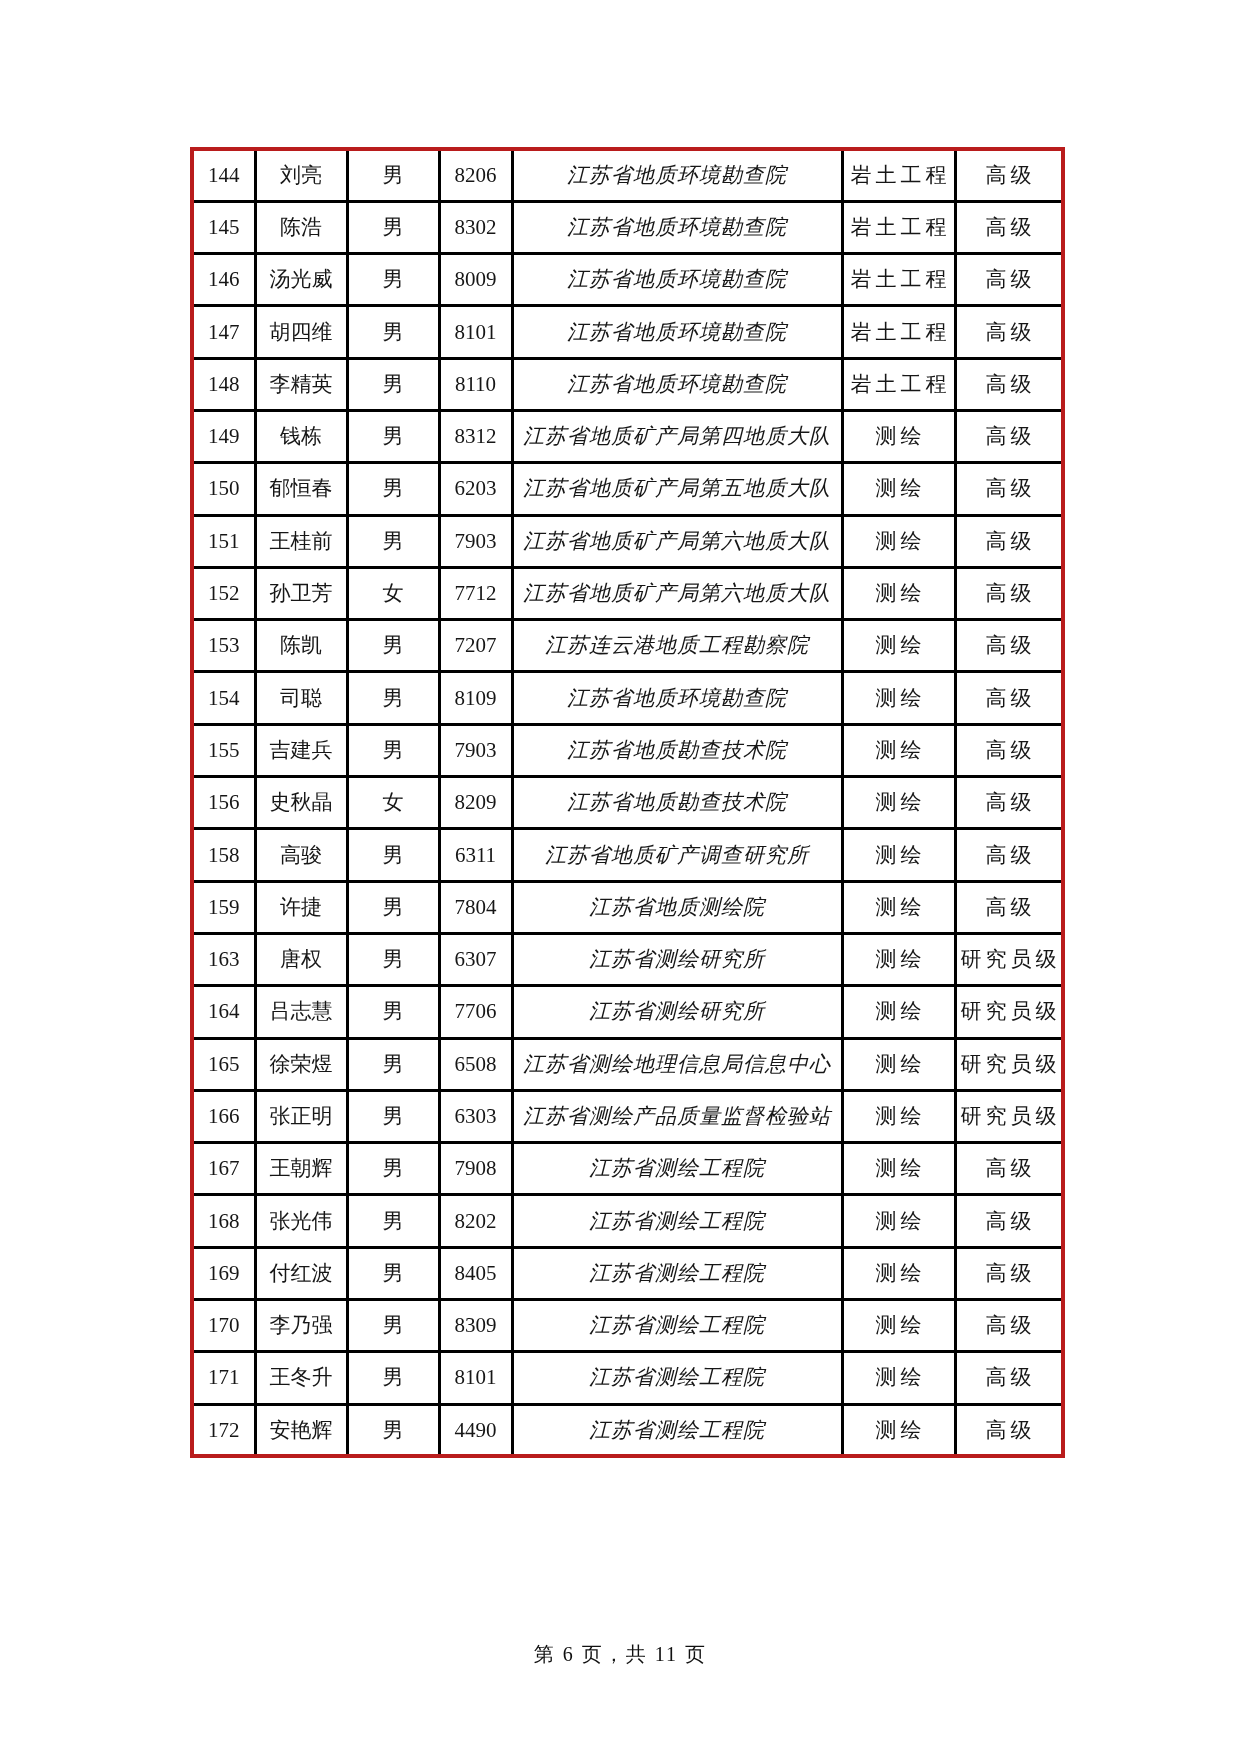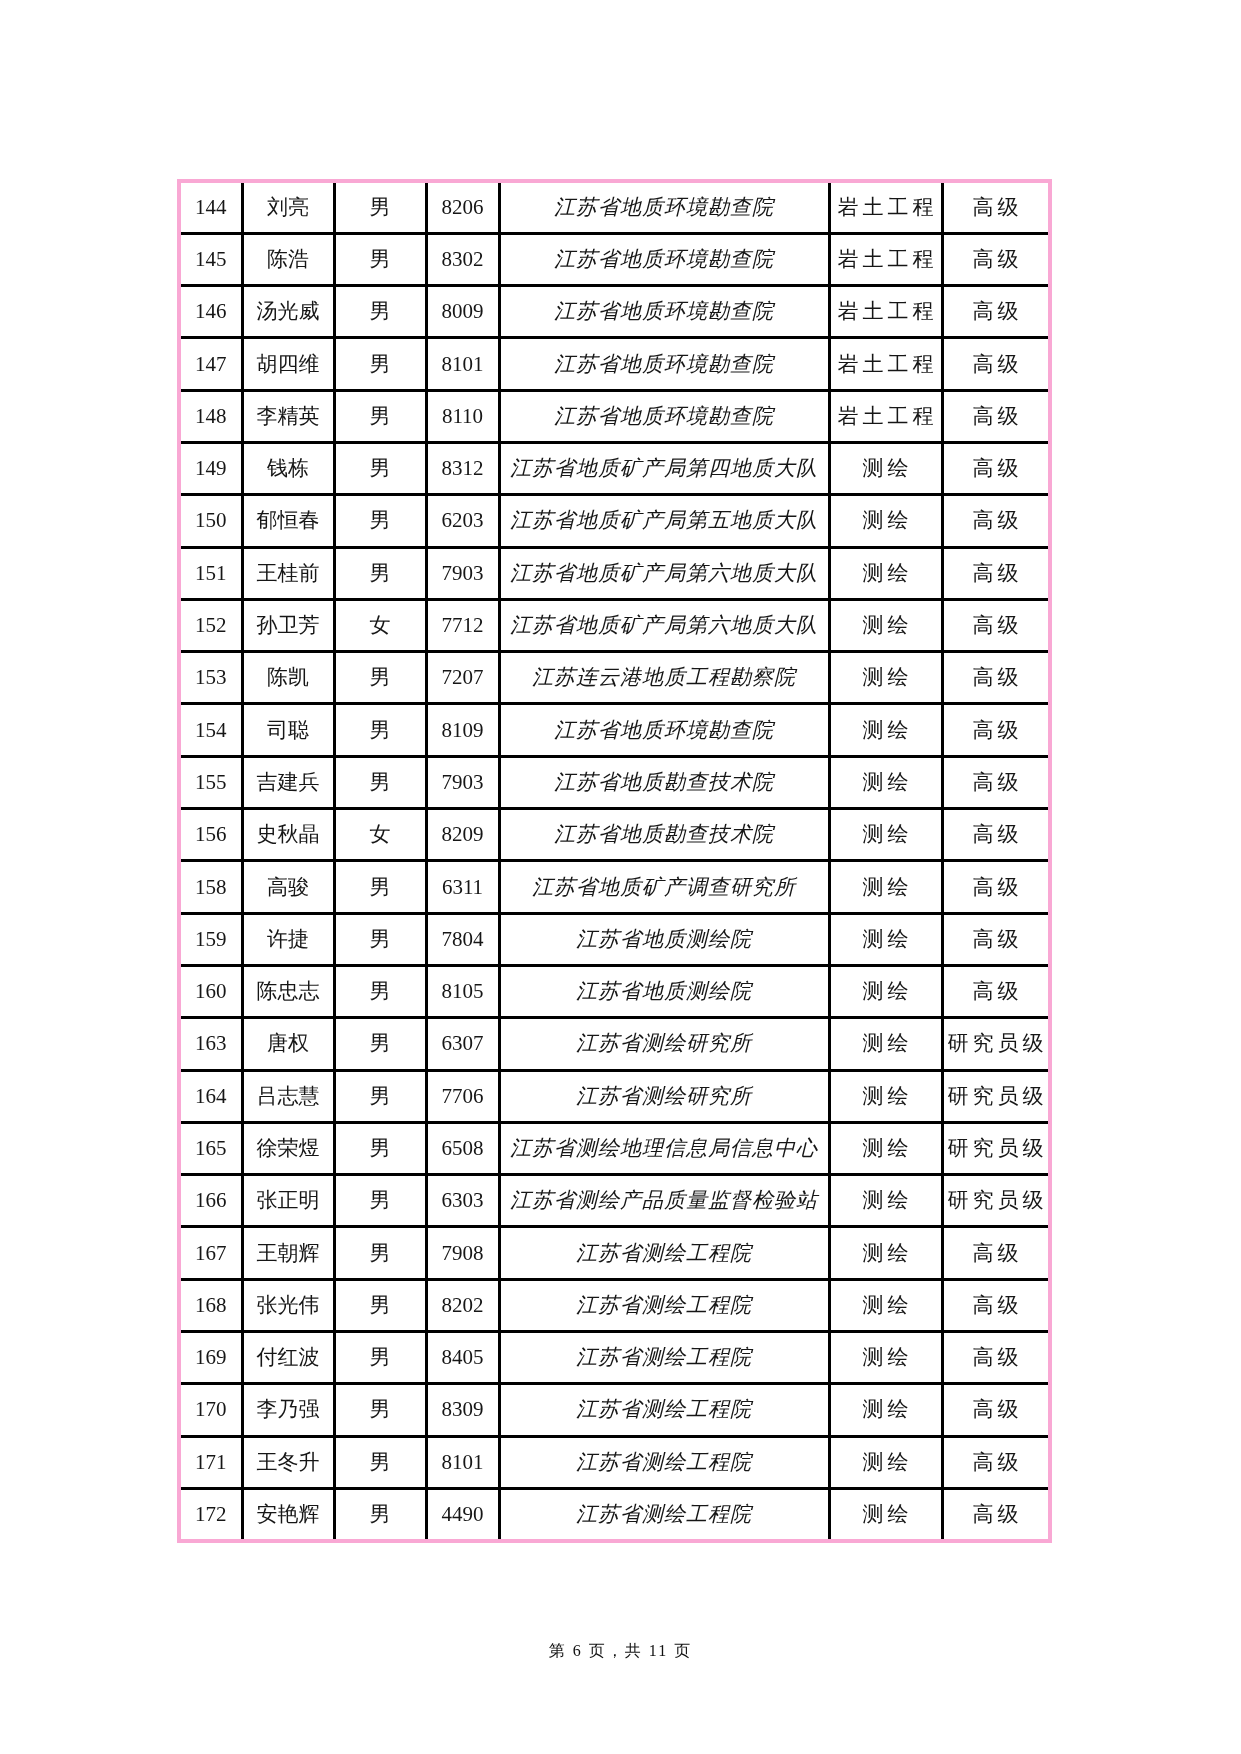--- a/index.html
+++ b/index.html
@@ -11,26 +11,25 @@
     position: relative;
     width: 1241px;
     height: 1754px;
     background: #ffffff;
     font-family: "Liberation Serif", "DejaVu Serif", serif;
     color: #161616;
     overflow: hidden;
   }
   table.roster {
     position: absolute;
-    left: 177px;
+    left: 190px;
     top: 147px;
     border-collapse: collapse;
     table-layout: fixed;
-    border: 4px solid #f9a8d4;
-    margin-top: 32px;
+    border: 4px solid #b91c1c;
   }
   col.c-no   { width: 63px; }
   col.c-name { width: 92px; }
   col.c-sex  { width: 92px; }
   col.c-code { width: 73px; }
   col.c-org  { width: 330px; }
   col.c-spec { width: 113px; }
   col.c-lvl  { width: 98px; }
   table.roster tr { height: 52.3px; }
   table.roster td {
@@ -46,21 +45,21 @@
   td.td-spec, td.td-lvl { letter-spacing: 4px; }
   td.td-spec { text-indent: 4px; } 
   td.td-lvl  { text-indent: 4px; }
   td.td-org  { letter-spacing: 1px; font-style: italic; }
   .footer {
     position: absolute;
     left: 0;
     width: 1241px;
     top: 1641px;
     text-align: center;
-    font-size: 16px;
+    font-size: 20px;
     letter-spacing: 2px;
     color: #101010;
     z-index: 2;
   }
 </style>
 </head>
 <body>
 
 <div class="page">
 
@@ -220,29 +219,20 @@
         <tr>
           <td class="td-no">159</td>
           <td class="td-name">许捷</td>
           <td class="td-sex">男</td>
           <td class="td-code">7804</td>
           <td class="td-org">江苏省地质测绘院</td>
           <td class="td-spec">测绘</td>
           <td class="td-lvl">高级</td>
         </tr>
 
-        <tr>
-          <td class="td-no">160</td>
-          <td class="td-name">陈忠志</td>
-          <td class="td-sex">男</td>
-          <td class="td-code">8105</td>
-          <td class="td-org">江苏省地质测绘院</td>
-          <td class="td-spec">测绘</td>
-          <td class="td-lvl">高级</td>
-        </tr>
 
 
 
         <tr>
           <td class="td-no">163</td>
           <td class="td-name">唐权</td>
           <td class="td-sex">男</td>
           <td class="td-code">6307</td>
           <td class="td-org">江苏省测绘研究所</td>
           <td class="td-spec">测绘</td>

